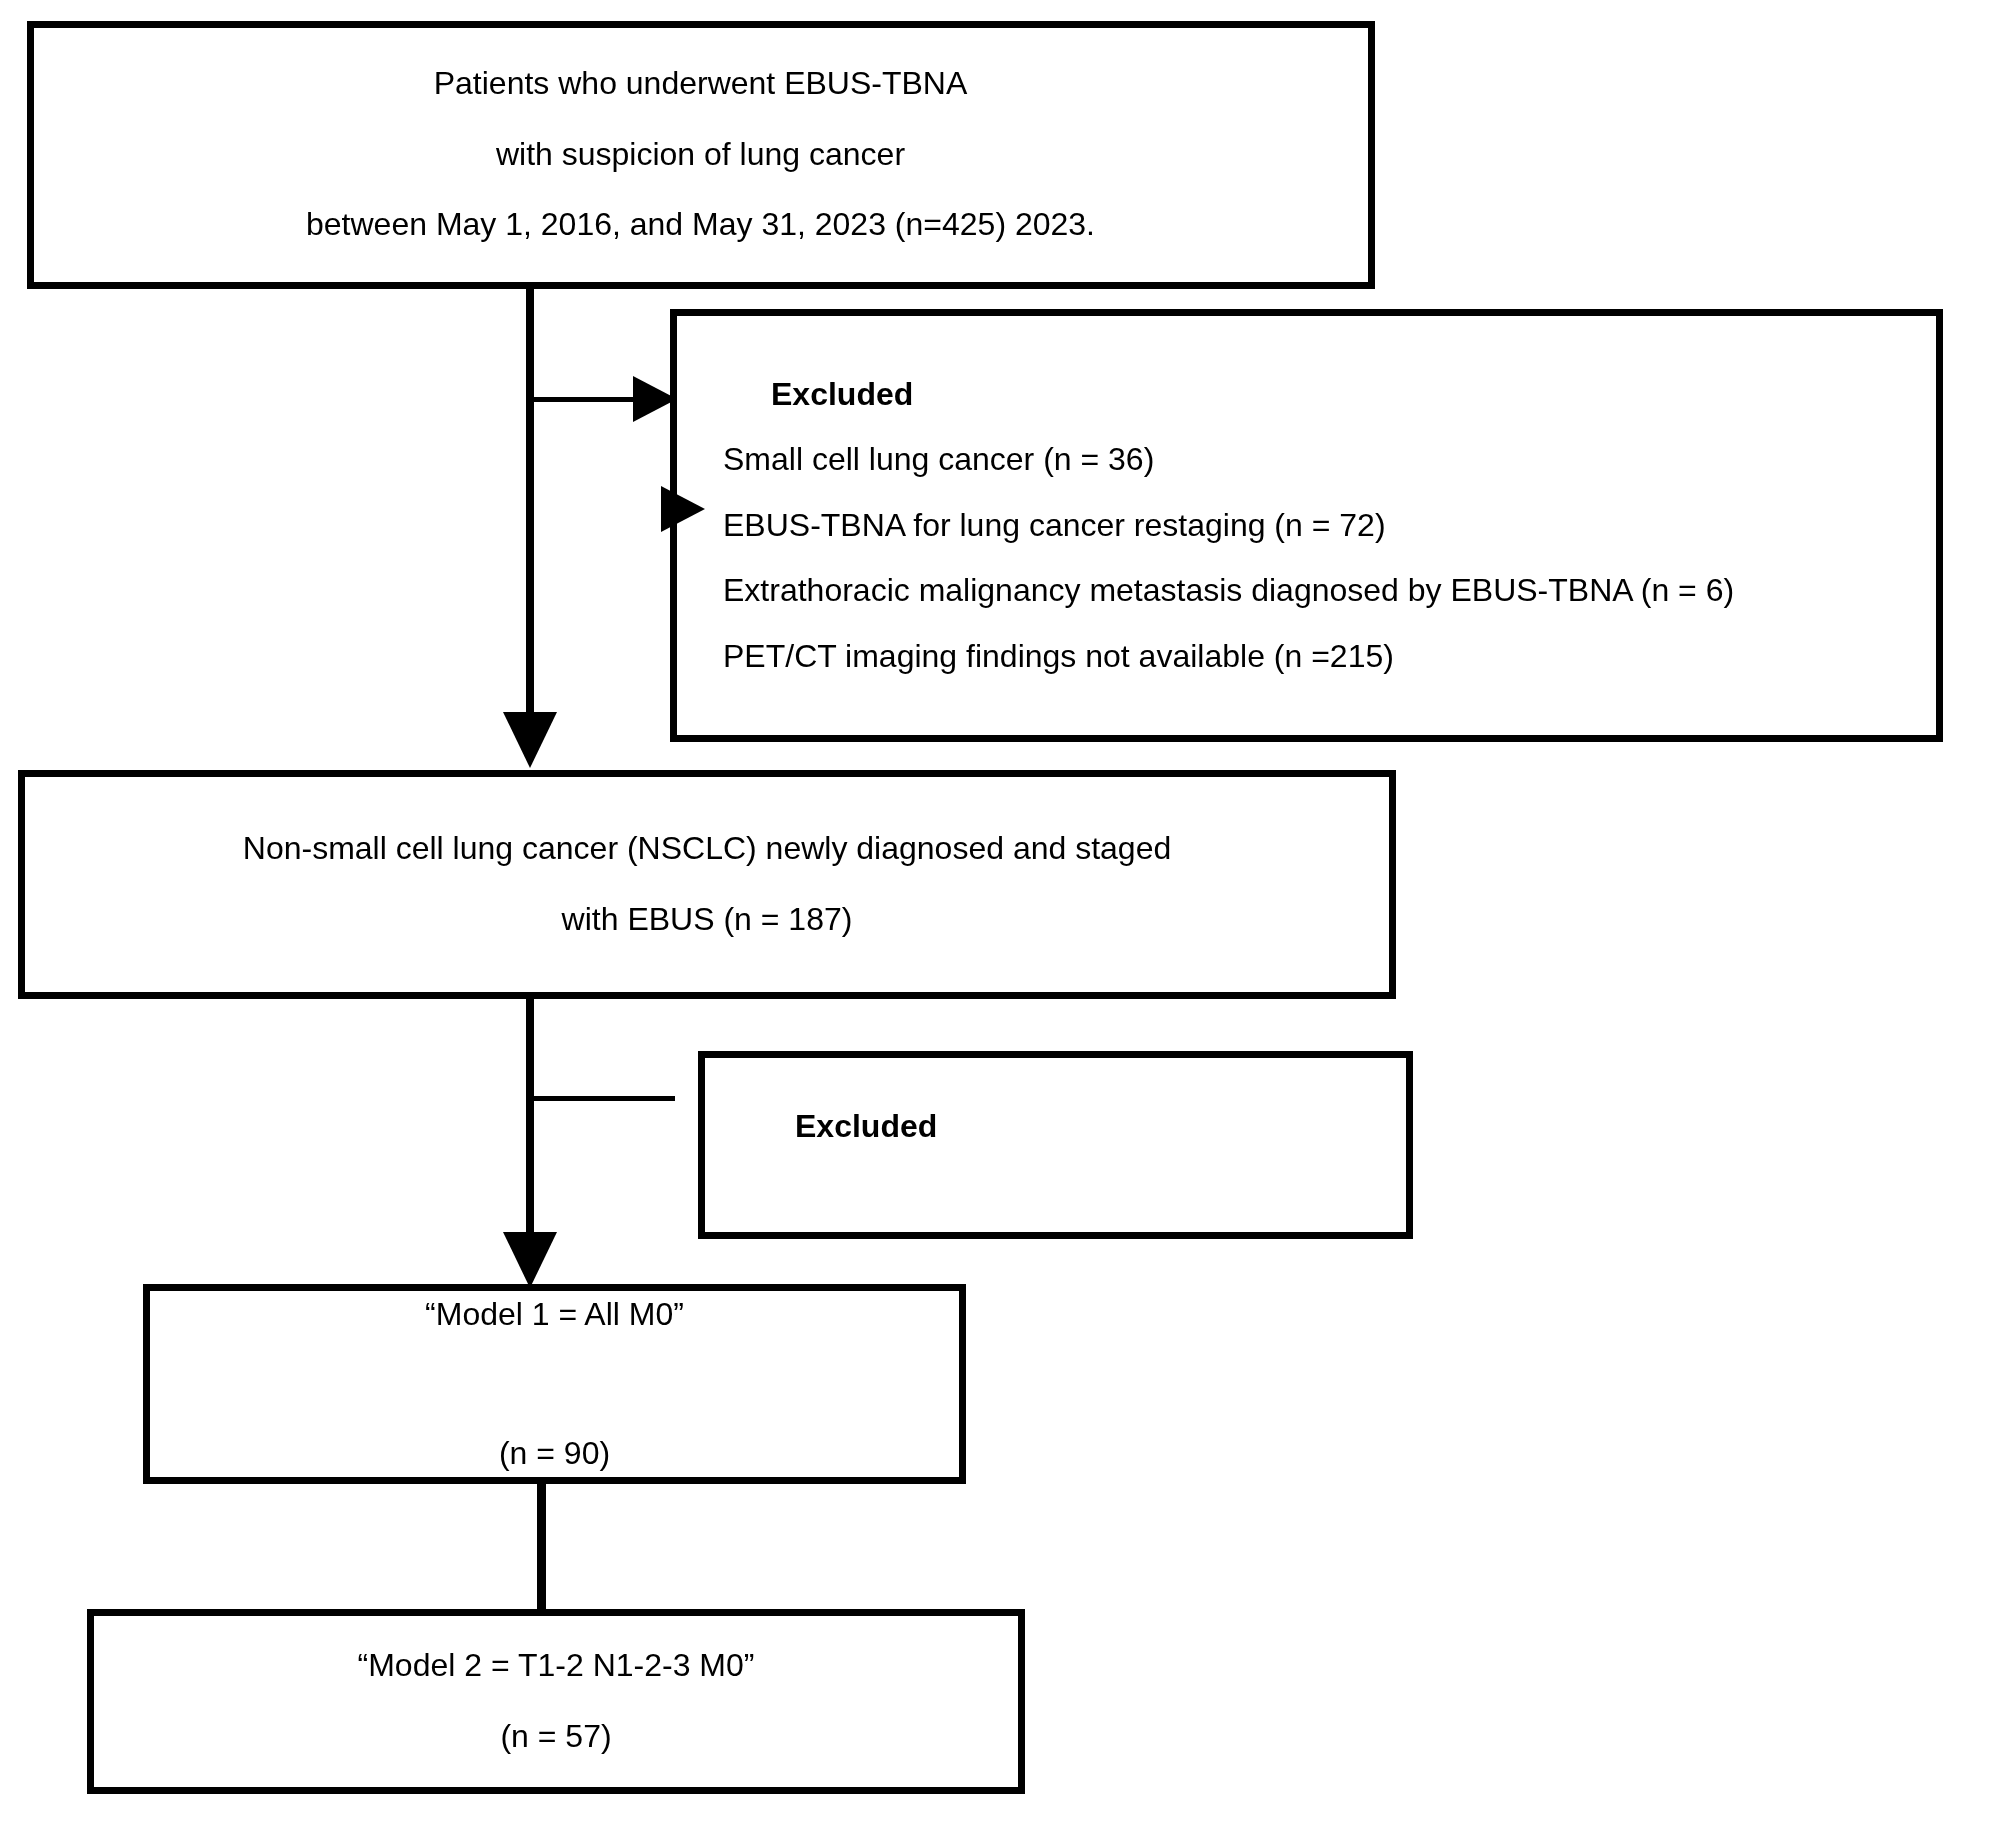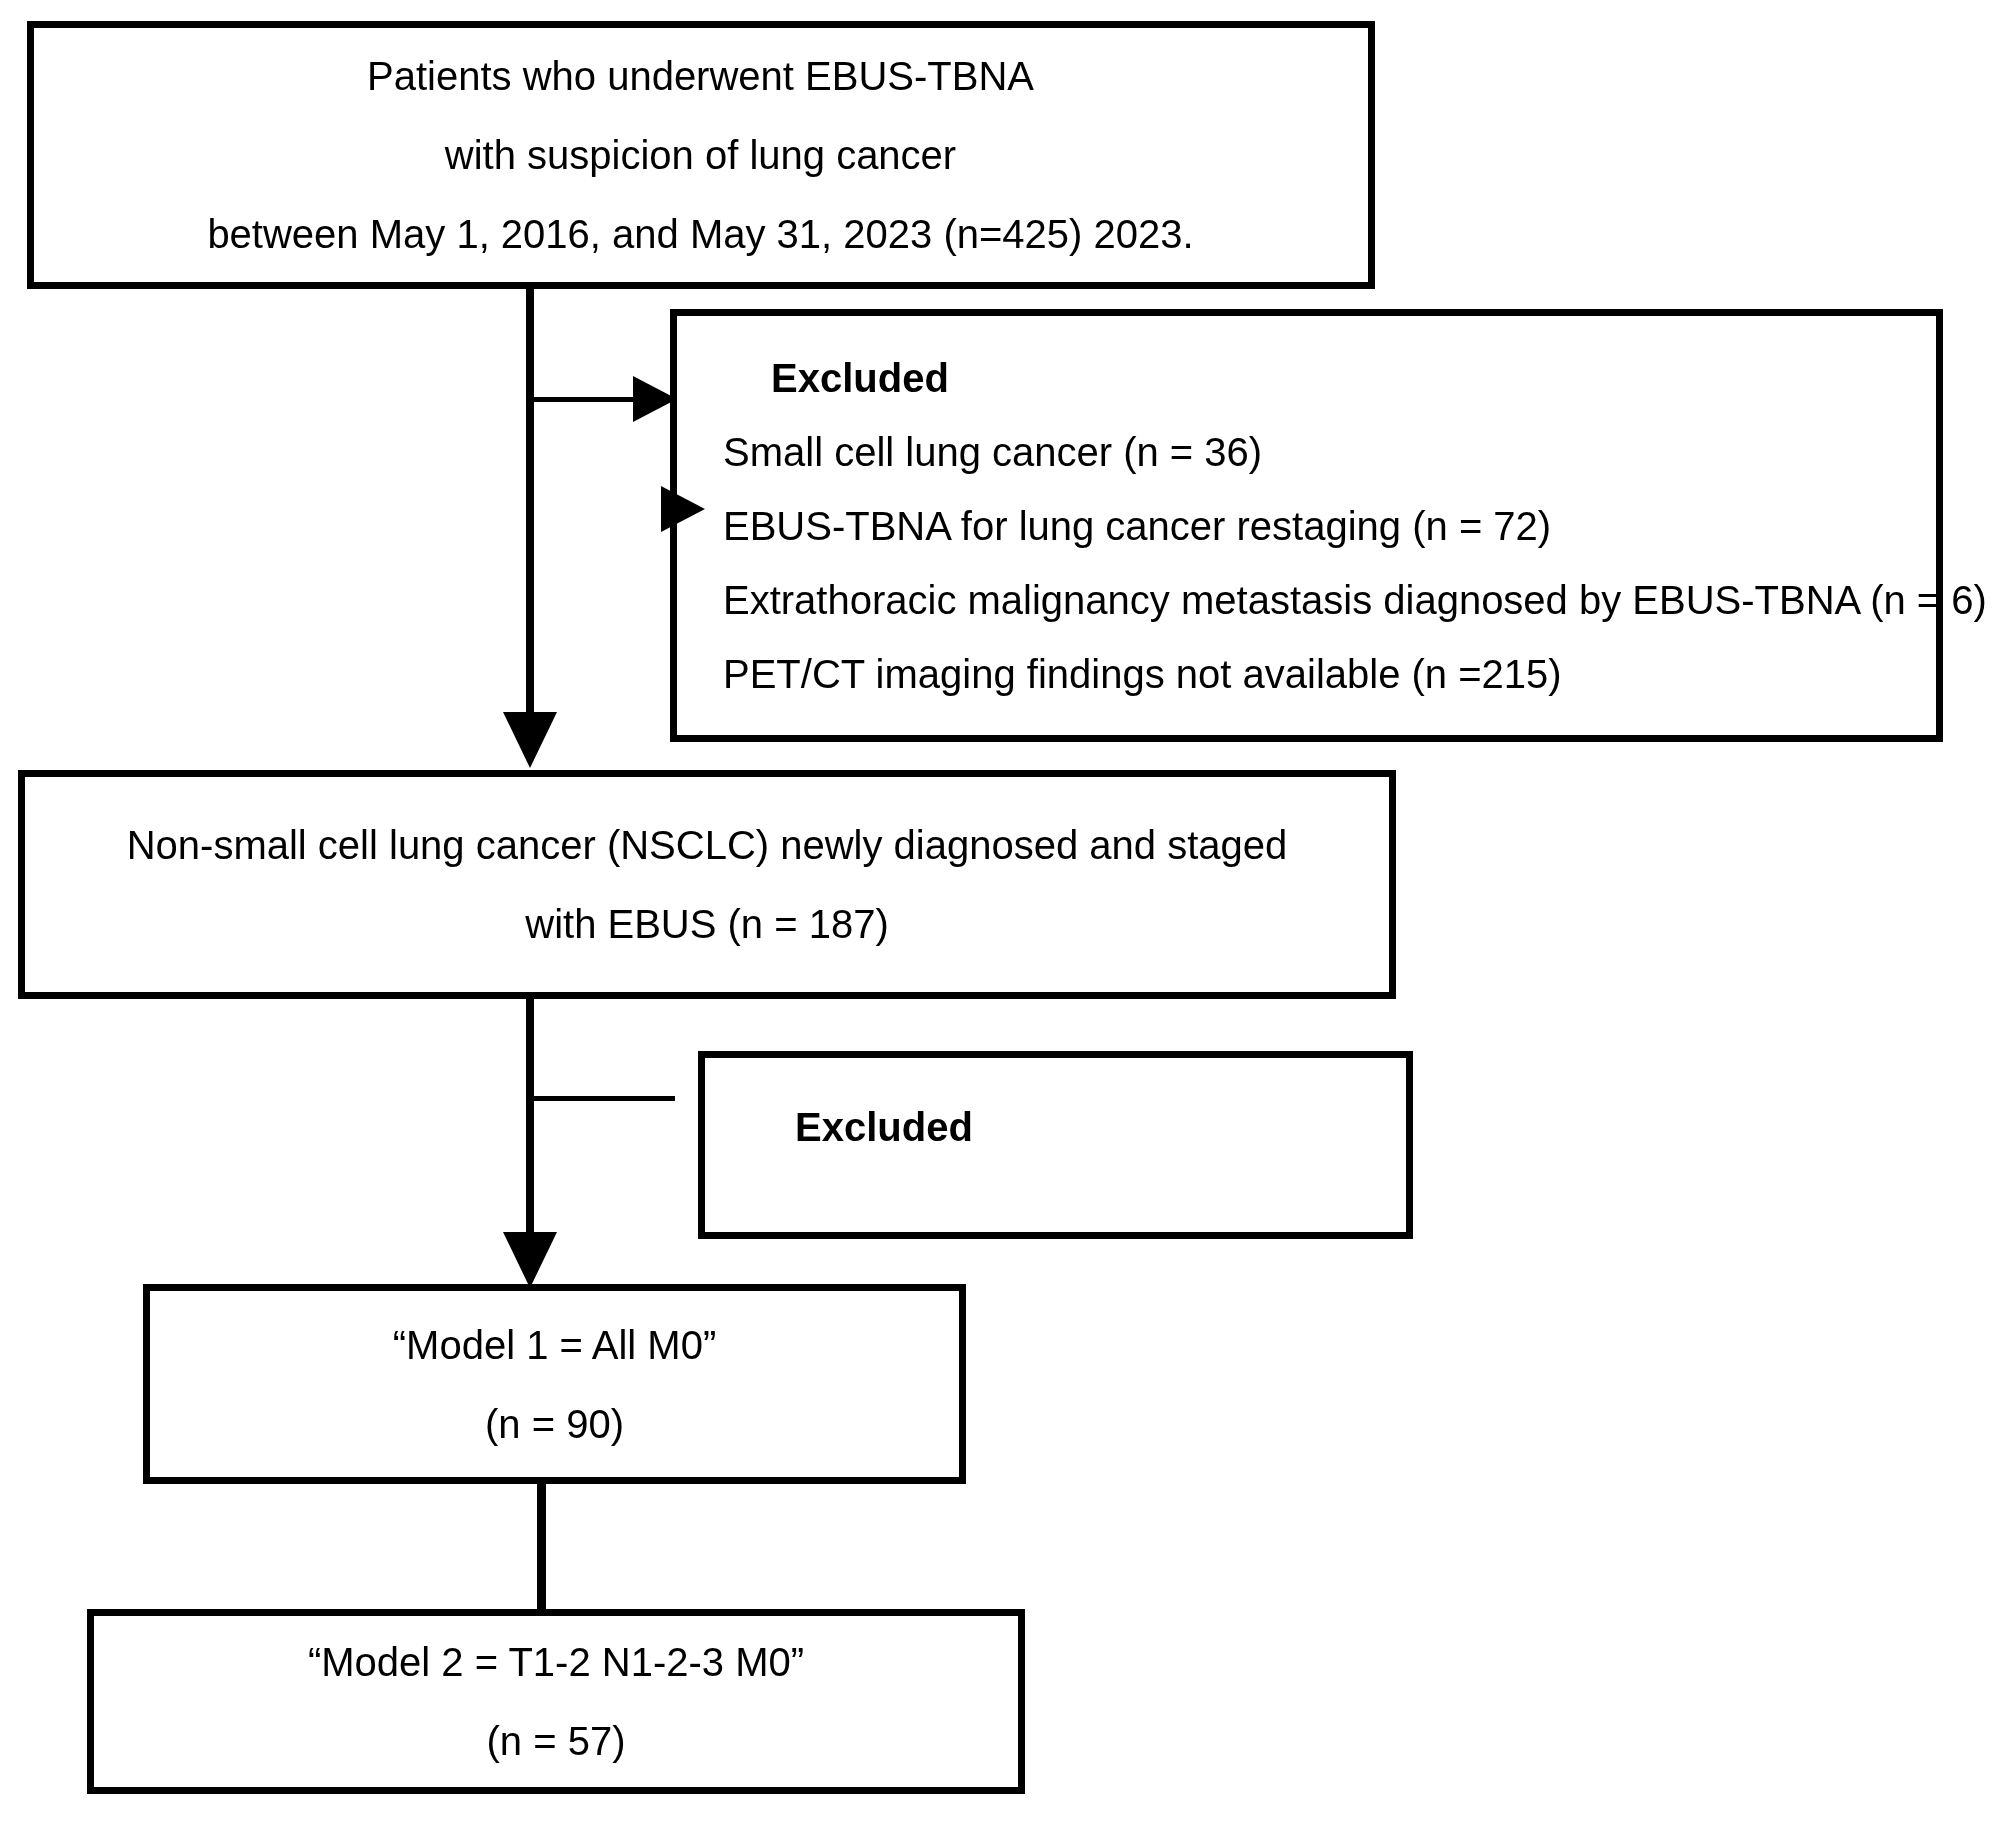--- a/index.html
+++ b/index.html
@@ -32,31 +32,31 @@
     text-align: center;
   }
   .node.lefted {
     align-items: flex-start;
     text-align: left;
   }
   .line {
     position: absolute;
     background: #000000;
   }
-  .tline { font-size: 40px; line-height: 1.05; white-space: nowrap; }
+  .tline { font-size: 32px; line-height: 1.05; white-space: nowrap; }
   .tline.bold { font-weight: bold; margin-left: 48px; }
   .gap-lg { height: 37px; }
   .gap-md { height: 32px; }
 
   
   #node-enrolled      { left: 26.5px;   top: 20.6px;   width: 1348px; height: 268px; }
   #node-excluded-1    { left: 670px; top: 309px;  width: 1273px; height: 433px; padding-left: 46px; }
   #node-nsclc         { left: 18px;   top: 770px; width: 1378px; height: 229px; }
   #node-excluded-2    { left: 698px; top: 1051px; width: 715px; height: 188px; padding-left: 42px; }
-  #node-model-1       { left: 143px;  top: 1284px; width: 823px; height: 200px; }
+  #node-model-1       { left: 143px;  top: 1284px; width: 823px; height: 200px; gap: 34px; }
   #node-model-2       { left: 87px;  top: 1609px; width: 938px; height: 185px; }
 
   
   
   #conn-trunk-1       { left: 526px;  top: 289px;  width: 8.2px;  height: 465px; }
   
   #conn-branch-1      { left: 534px;  top: 397px;  width: 112px; height: 5.3px; }
   
   #conn-trunk-2       { left: 526px;  top: 999px; width: 8.2px;  height: 277px; }
   

